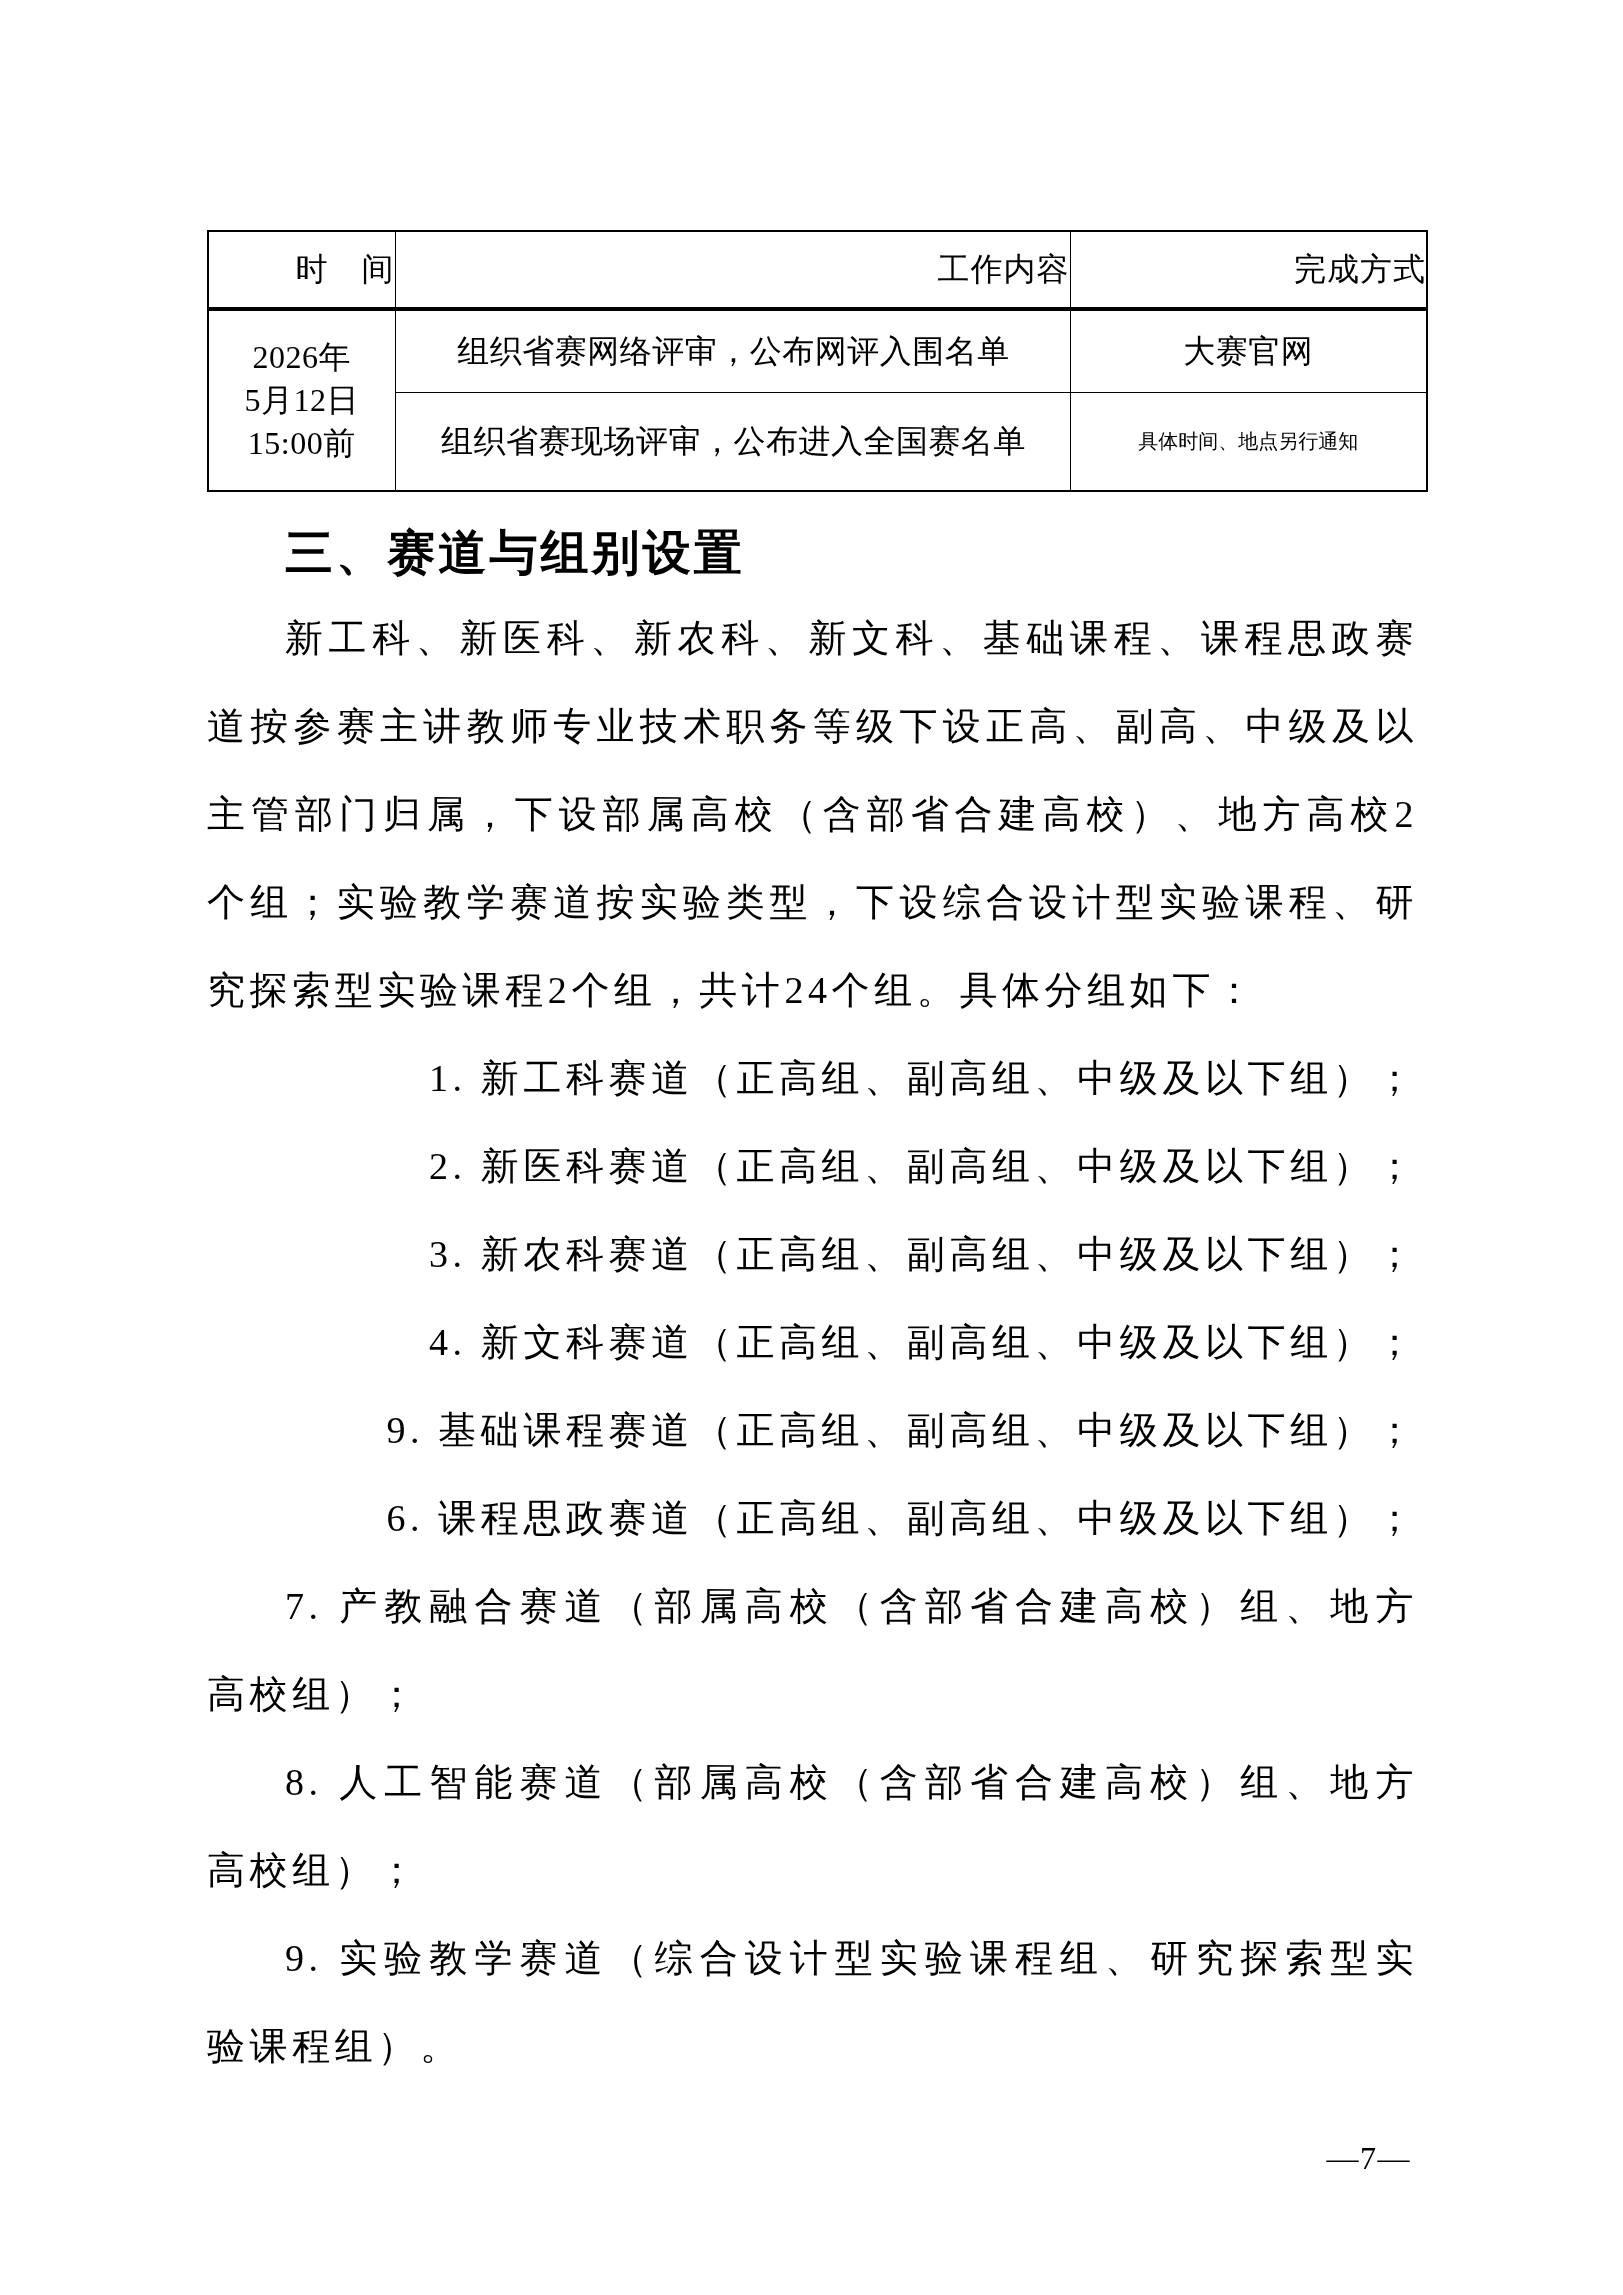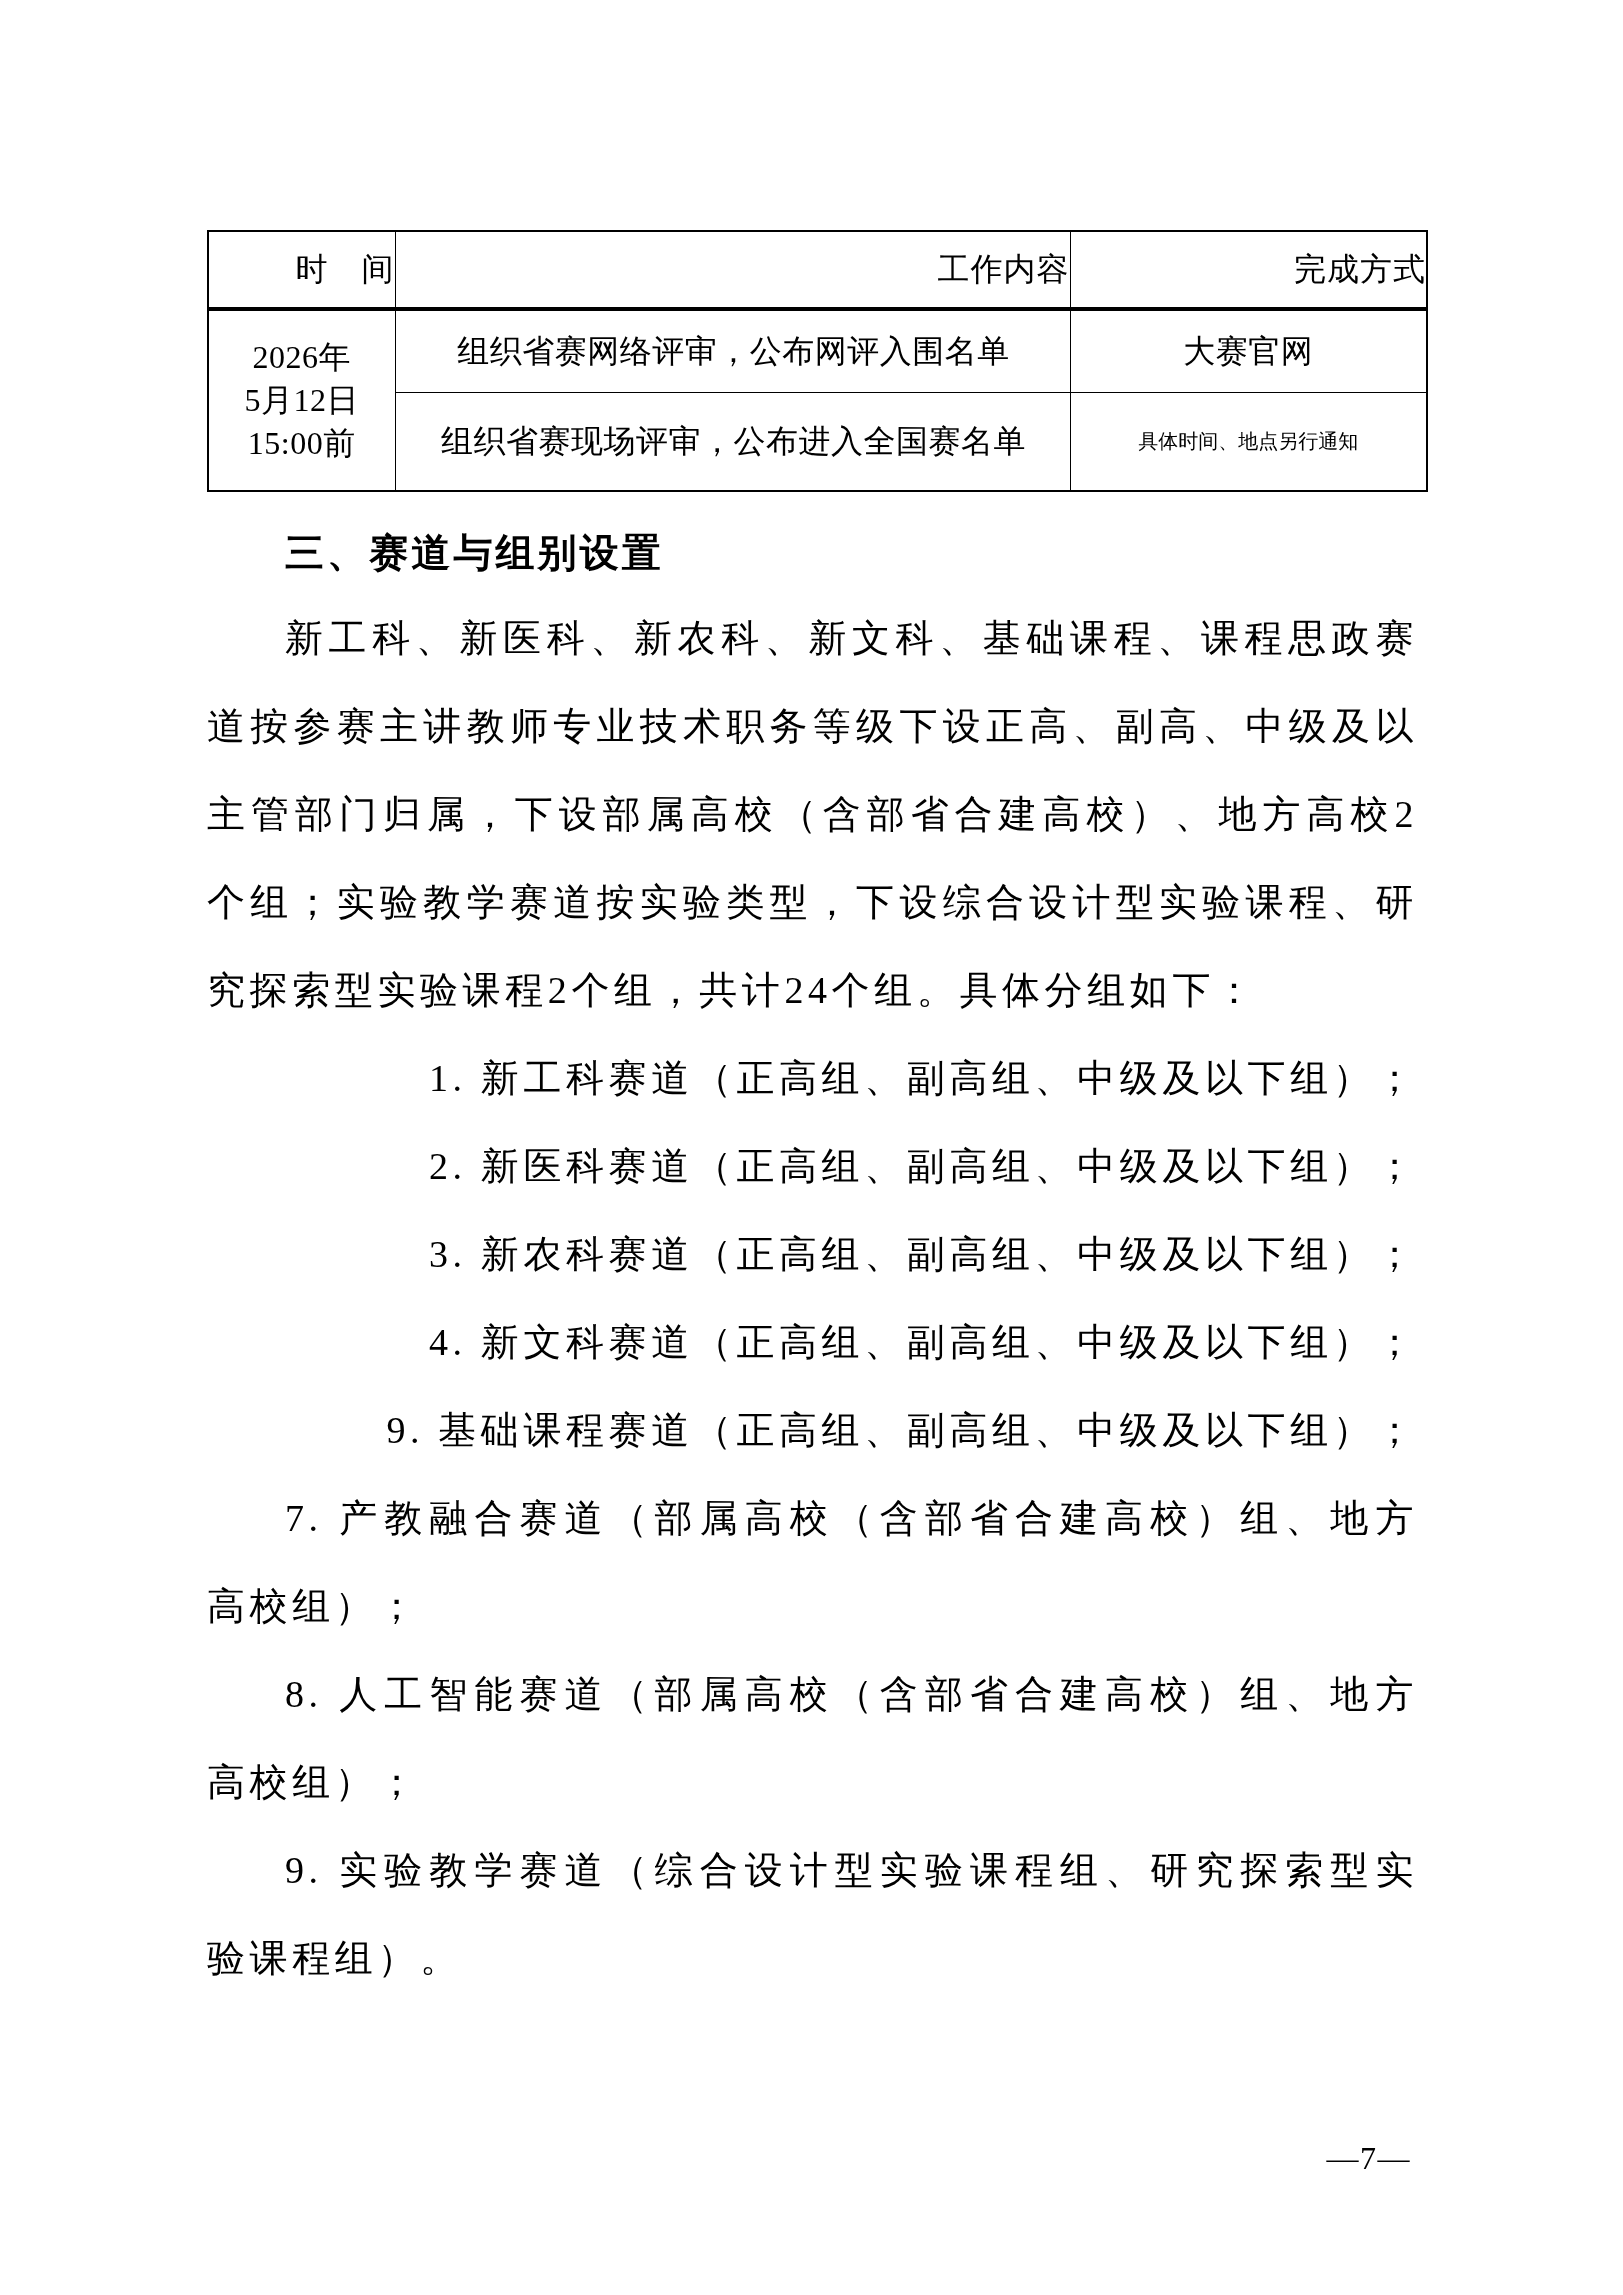--- a/index.html
+++ b/index.html
@@ -57,21 +57,21 @@
     font-size: 20px;
     letter-spacing: 0;
   }
 
   
   .heading {
     position: absolute; left: 207px; top: 522px;
     padding-left: 78px;
     font-family: "Liberation Sans", "DejaVu Sans", sans-serif;
     font-weight: 700;
-    font-size: 39px;
+    font-size: 48px;
     line-height: 61px;
     letter-spacing: 3.1px;
   }
 
   
   .content {
     position: absolute; left: 207px; top: 594px;
     width: 1211px;
     font-size: 38px;
     letter-spacing: 4.6px;
@@ -133,20 +133,21 @@
     <div class="line full">主管部门归属，下设部属高校（含部省合建高校）、地方高校2</div>
     <div class="line full">个组；实验教学赛道按实验类型，下设综合设计型实验课程、研</div>
     <div class="line left">究探索型实验课程2个组，共计24个组。具体分组如下：</div>
   </div>
   <div>
     <div class="line left indent">1. 新工科赛道（正高组、副高组、中级及以下组）；</div>
     <div class="line left indent">2. 新医科赛道（正高组、副高组、中级及以下组）；</div>
     <div class="line left indent">3. 新农科赛道（正高组、副高组、中级及以下组）；</div>
     <div class="line left indent">4. 新文科赛道（正高组、副高组、中级及以下组）；</div>
     <div class="line left indent">9. 基础课程赛道（正高组、副高组、中级及以下组）；</div>
+    <div class="line left indent">6. 课程思政赛道（正高组、副高组、中级及以下组）；</div>
     <div class="line full indent">7. 产教融合赛道（部属高校（含部省合建高校）组、地方</div>
     <div class="line left">高校组）；</div>
     <div class="line full indent">8. 人工智能赛道（部属高校（含部省合建高校）组、地方</div>
     <div class="line left">高校组）；</div>
     <div class="line full indent">9. 实验教学赛道（综合设计型实验课程组、研究探索型实</div>
     <div class="line left">验课程组）。</div>
   </div>
 </div>
 
 <div class="page-number">—7—</div>

